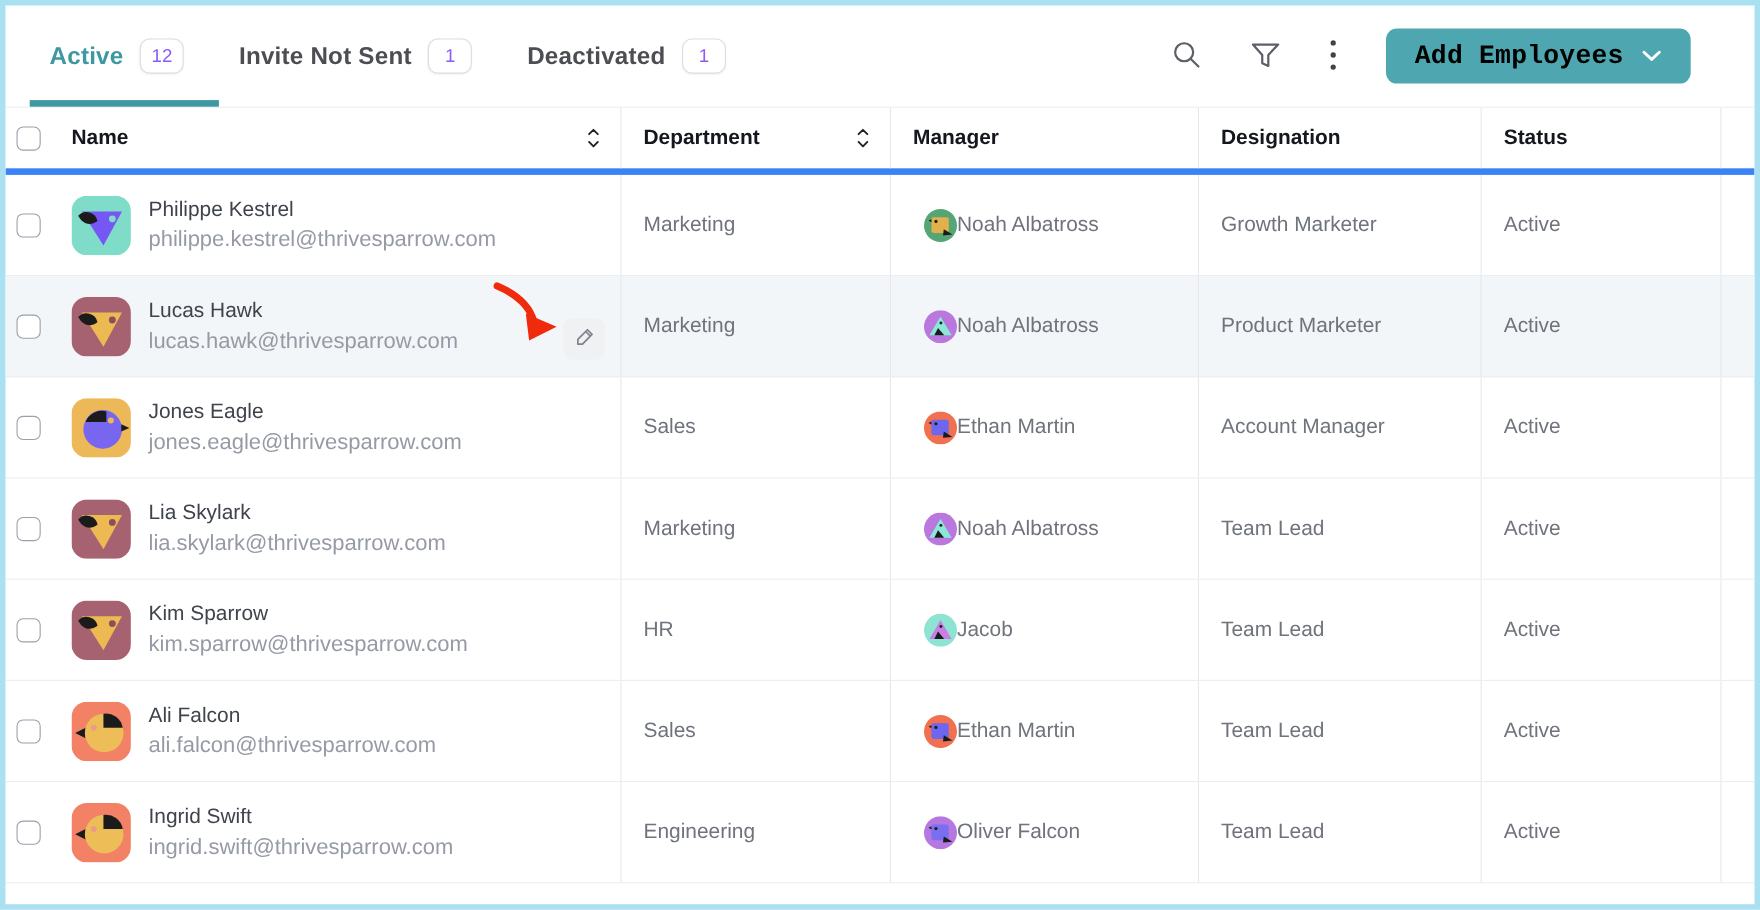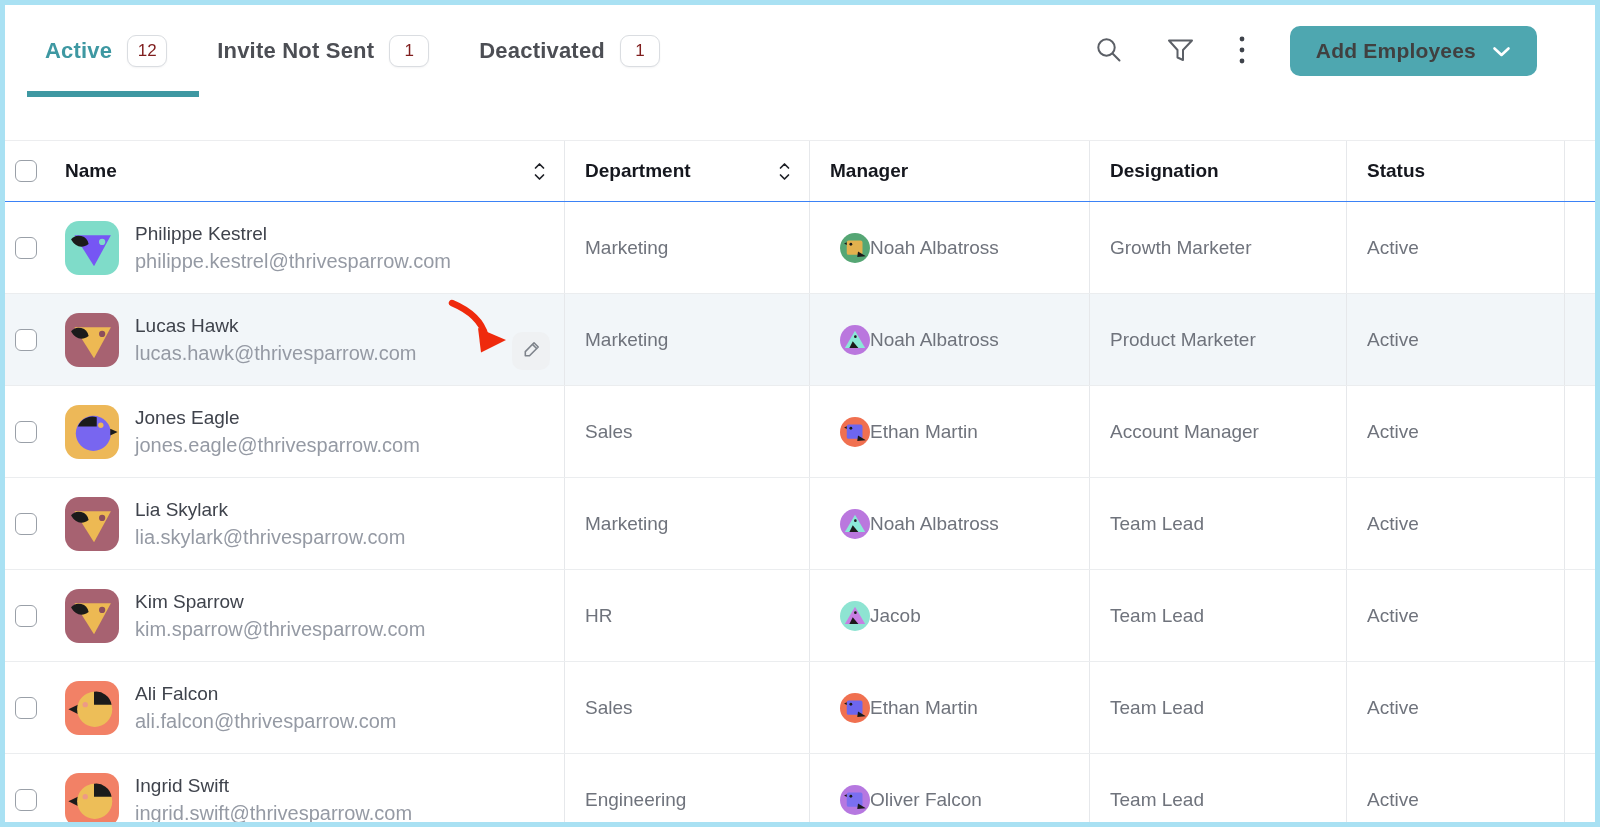--- a/index.html
+++ b/index.html
@@ -8,32 +8,32 @@
 
   .frame { position: absolute; inset: 0; border: 5px solid #A9E1F3; background: #fff; overflow: hidden; }
 
   
   .topbar { position: relative; height: 92px; display: flex; align-items: center; padding: 0 58px 0 40px; }
   .tabs { display: flex; align-items: center; gap: 50px; }
   .tab { display: flex; align-items: center; gap: 15px; cursor: pointer; }
   .tab-label { font-size: 22px; font-weight: 700; color: #4C4E54; letter-spacing: .2px; }
   .tab.active .tab-label { color: #3E98A2; }
   .badge { min-width: 40px; padding: 5px 1px; text-align: center; border: 1px solid #DADDE1; border-radius: 9px;
-           font-size: 17px; color: #7f1d1d; background: #fff; box-shadow: 0 1px 2px rgba(20,20,40,.05); }
+           font-size: 17px; color: #8b5cf6; background: #fff; box-shadow: 0 1px 2px rgba(20,20,40,.05); }
   .active-underline { position: absolute; left: 22px; bottom: 0; width: 172px; height: 6px; background: #3E98A2; }
 
   .controls { margin-left: auto; display: flex; align-items: center; gap: 42px; }
   .icon-btn { background: none; border: none; cursor: pointer; display: flex; align-items: center; }
-  .add-btn { display: flex; align-items: center; gap: 16px; margin-left: 2px; background: #4EA7B0; color: #404040;
-             border: none; border-radius: 10px; padding: 0 26px; height: 50px; font-size: 21px; font-weight: 700;
-             font-family: Liberation Sans, sans-serif; cursor: pointer; letter-spacing: .2px; }
+  .add-btn { display: flex; align-items: center; gap: 16px; margin-left: 2px; background: #4EA7B0; color: #000000;
+             border: none; border-radius: 10px; padding: 0 26px; height: 50px; font-size: 24px; font-weight: 700;
+             font-family: Liberation Mono, monospace; cursor: pointer; letter-spacing: .2px; }
 
   
   .grid-head, .grid-row { display: grid; grid-template-columns: 560px 245px 280px 257px 218px 1fr; }
-  .grid-head { height: 62px; border-top: 1px solid #ECEDEF; border-bottom: 1px solid #3b82f6; margin-top: 43px; }
+  .grid-head { height: 62px; border-top: 1px solid #ECEDEF; border-bottom: 6px solid #3b82f6; }
   .th { display: flex; align-items: center; padding: 0 18px 0 20px; font-size: 19px; font-weight: 700;
         color: #15171E; border-right: 1px solid #E6E8EB; }
   .th.first { padding-left: 10px; }
   .th.filler, .td.filler { border-right: none; padding: 0; }
   .sort { margin-left: auto; display: flex; }
   .th-label.after-checkbox { margin-left: 28px; }
 
   .grid-row { height: 92px; border-bottom: 1px solid #EBEDEF; cursor: default; }
   .grid-row.highlight { background: #F2F6F9; }
   .td { display: flex; align-items: center; padding: 0 18px 0 20px; font-size: 19px; color: #6F737C;

